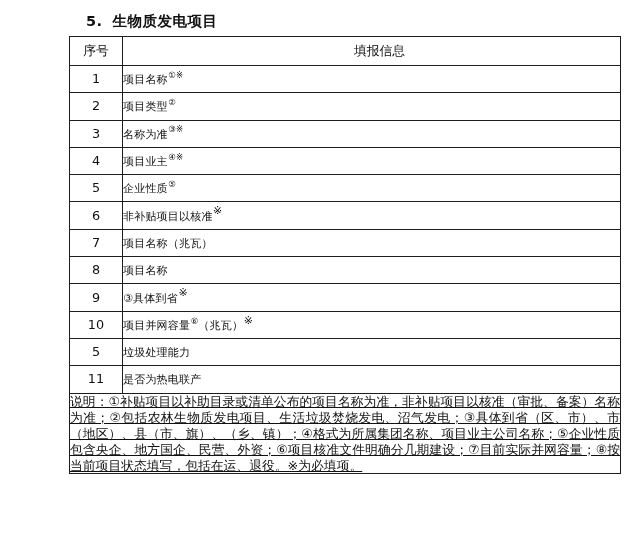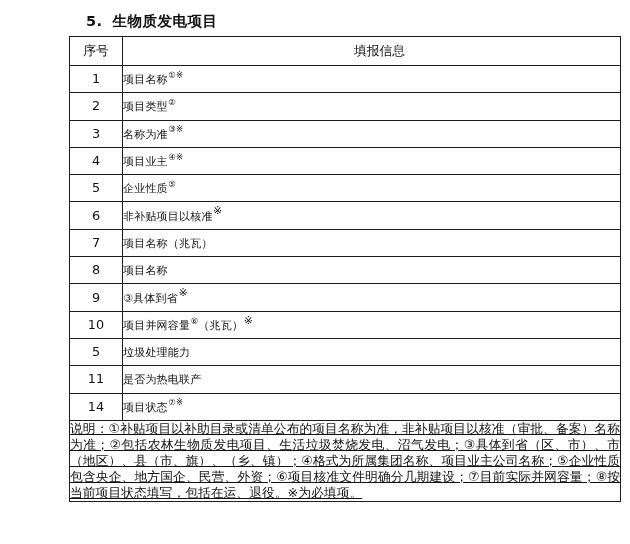--- a/index.html
+++ b/index.html
@@ -154,24 +154,20 @@
         <td class="col-info"><span class="label">项目并网容量</span><sup class="mk">⑥</sup><span class="label">（兆瓦）</span><sup class="star">※</sup></td>
       </tr>
       <tr class="row">
         <td class="col-idx">5</td>
         <td class="col-info"><span class="label">垃圾处理能力</span><sup class="mk"></sup></td>
       </tr>
       <tr class="row">
         <td class="col-idx">11</td>
         <td class="col-info"><span class="label">是否为热电联产</span><sup class="mk"></sup></td>
       </tr>
-      <tr class="row">
-        <td class="col-idx">14</td>
-        <td class="col-info"><span class="label">项目状态</span><sup class="mk">⑦※</sup></td>
-      </tr>
 
       <tr>
         <td class="note-cell" colspan="2">
             <span class="note-text">说明：①补贴项目以补助目录或清单公布的项目名称为准，非补贴项目以核准（审批、备案）名称为准；②包括农林生物质发电项目、生活垃圾焚烧发电、沼气发电；③具体到省（区、市）、市（地区）、县（市、旗）、（乡、镇）；④格式为所属集团名称、项目业主公司名称；⑤企业性质包含央企、地方国企、民营、外资；⑥项目核准文件明确分几期建设；⑦目前实际并网容量；⑧按当前项目状态填写，包括在运、退役。※为必填项。</span>
           </td>
       </tr>
     </tbody>
   </table>
 
 </div>

